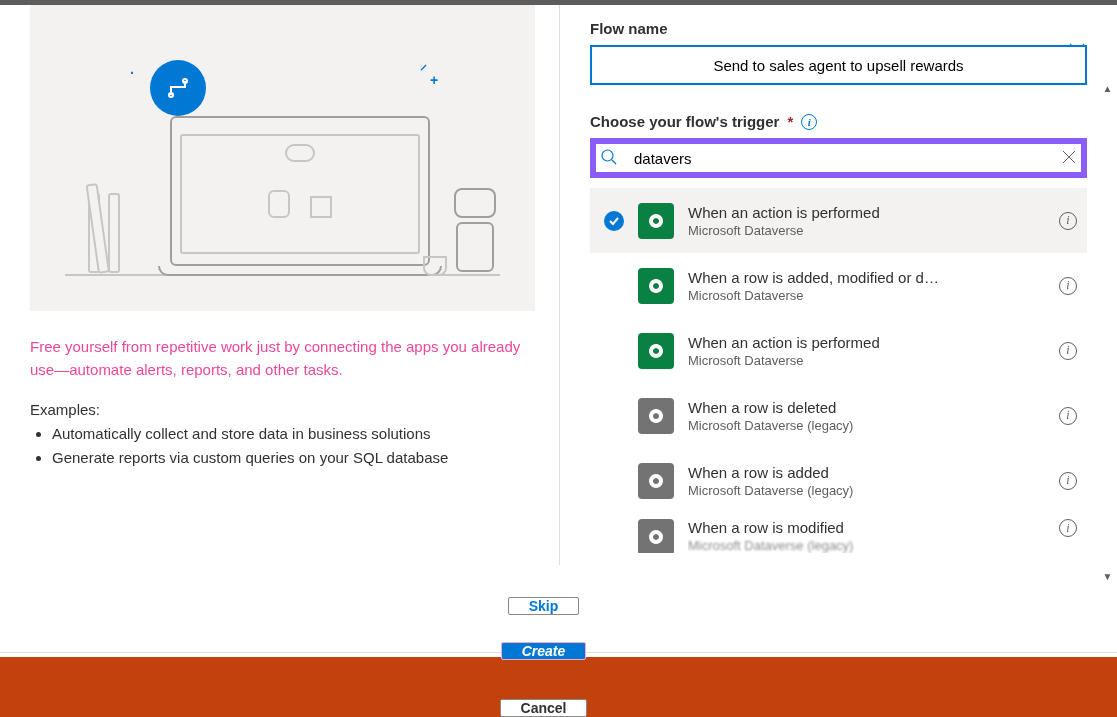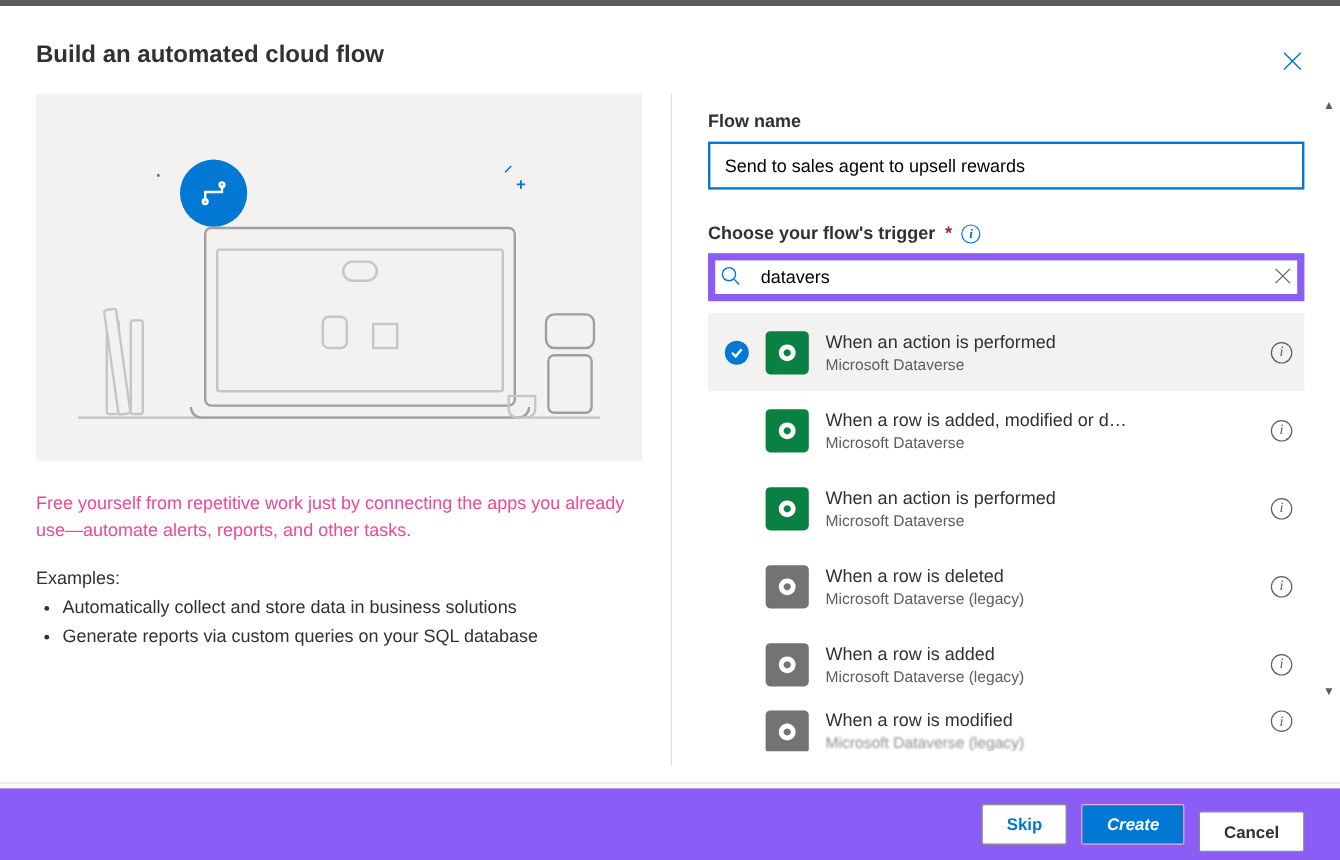--- a/index.html
+++ b/index.html
@@ -86,20 +86,21 @@
   .info-circle { width:16px;height:16px;border:1px solid #0078d4;border-radius:50%;display:inline-flex;align-items:center;justify-content:center;color:#0078d4;font-size:11px;font-style:italic;font-family:serif;}
   .flow-input {
     width: 100%;
     height: 40px;
     border: 2px solid #0078d4;
     padding: 0 12px;
     font-size: 15px;
     outline: none;
     margin-bottom: 28px;
     font-family: inherit;
+    text-align: center;
   }
   .search-wrap { position:relative; margin-bottom:10px;}
   .search-input {
     width: 100%;
     height: 40px;
     border: 6px solid #8b5cf6;
     padding: 0 38px;
     font-size: 15px;
     outline: none;
     font-family: inherit;
@@ -127,23 +128,24 @@
   .trig-title{font-size:15px;color:#323130;white-space:nowrap;overflow:hidden;text-overflow:ellipsis;}
   .trig-sub{font-size:13px;color:#605e5c;margin-top:2px;}
   .info-ico{width:18px;height:18px;border:1px solid #605e5c;border-radius:50%;display:flex;align-items:center;justify-content:center;color:#605e5c;font-size:12px;font-style:italic;font-family:serif;cursor:pointer;flex-shrink:0;}
   .footer {
     position:absolute;
     bottom:0; left:0; right:0;
     height:60px;
     display:flex;
     align-items:center;
     justify-content:flex-end;
-    gap:12px;
+    gap:27px;
     padding-right:30px;
-    background:#8b5cf6;
+    background:#c2410c;
+    flex-direction:column;
   }
   .btn { height:34px; padding:0 20px; font-size:14px; font-weight:600; border-radius:2px; cursor:pointer; font-family:inherit;}
   .btn-skip{background:#fff;border:1px solid #8a8886;color:#0078d4;}
   .btn-create{background:#0078d4;border:1px solid #f9a8d4;color:#fff;font-style:italic;}
   .btn-cancel{background:#fff;border:1px solid #8a8886;color:#323130;margin-top:12px;}
   .scroll-hint{position:absolute;right:2px;top:78px;bottom:70px;width:15px;display:flex;flex-direction:column;justify-content:space-between;align-items:center;color:#605e5c;}
   .scroll-arrow{font-size:10px;}
   .cut-trig .trig-sub{filter:blur(1px);opacity:.7;}
   .spacer{width:20px;flex-shrink:0;}
 </style>
@@ -153,21 +155,20 @@
 <div class="topbar"></div>
 
 <div class="dialog">
 
   <div class="close-x">
     <svg width="18" height="18" viewBox="0 0 18 18">
         <path d="M2 2 L16 16 M16 2 L2 16" stroke="#0078d4" stroke-width="1.2"></path>
       </svg>
   </div>
 
-  <h1 class="dialog-title">Build an automated cloud flow</h1>
 
   <div class="columns">
     <div class="left">
       <div class="illus">
         <div class="shelf"></div>
         <div class="books"><span class="book"></span><span class="book book2"></span><span class="book"></span></div>
         <div class="laptop">
           <div class="screen">
             <div class="screen-inner">
               <div class="cloud-icon"></div>

